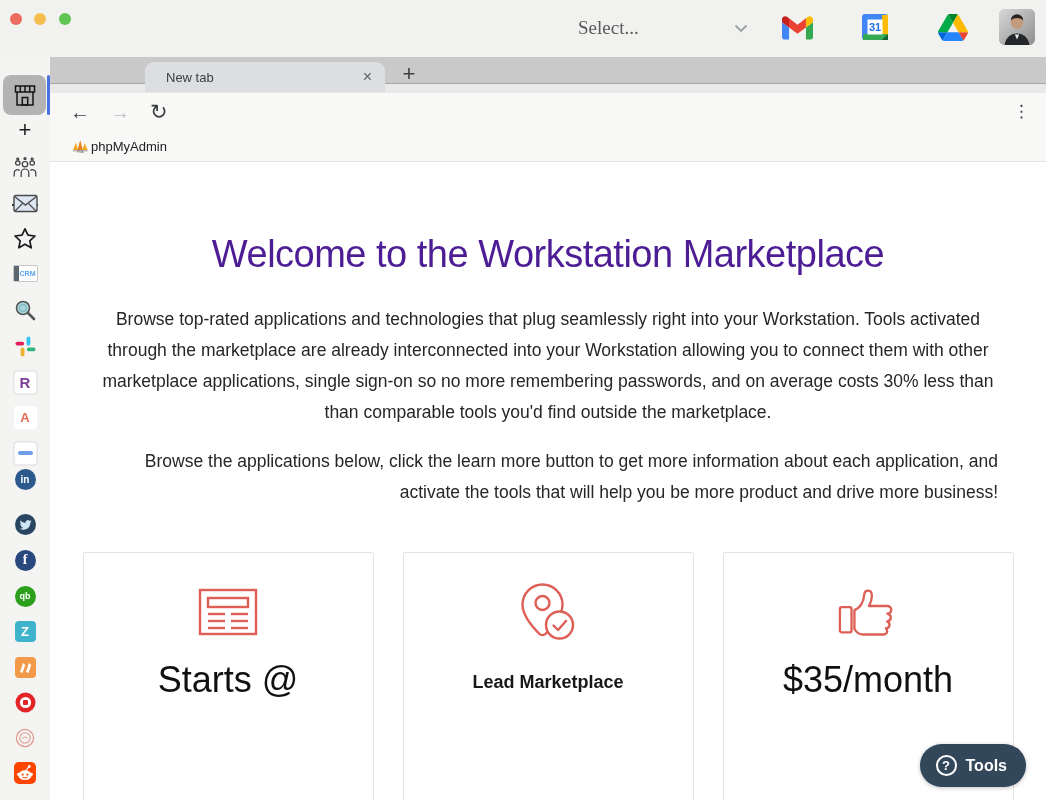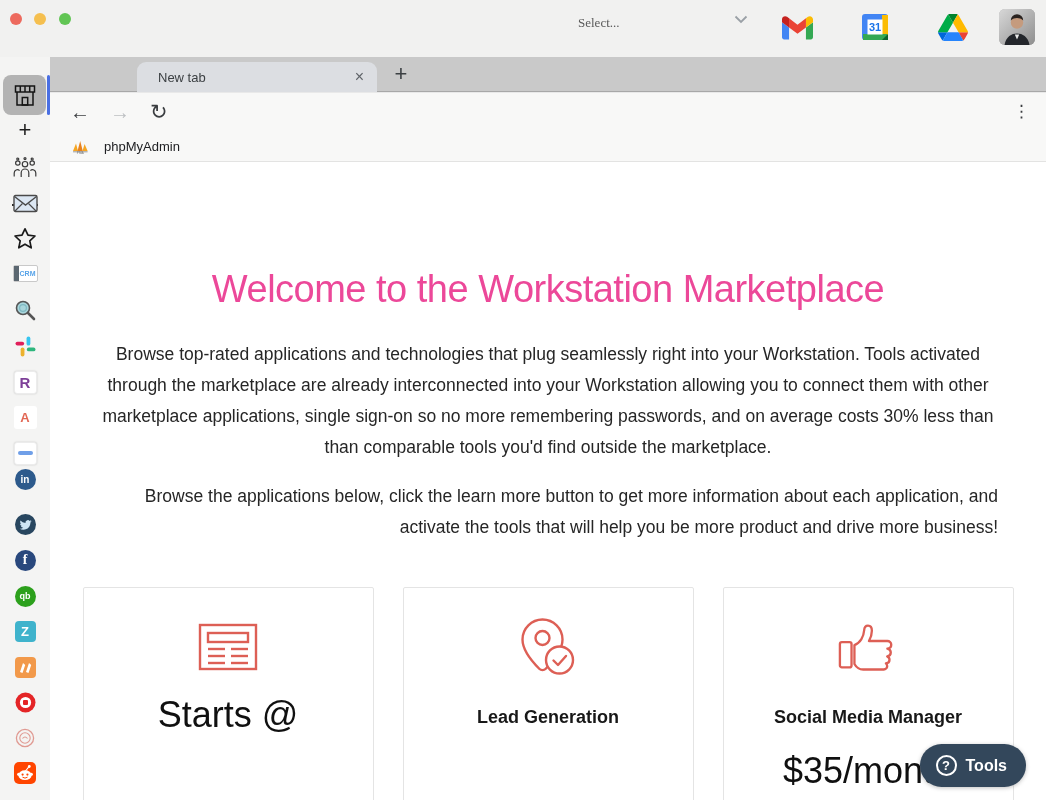--- a/index.html
+++ b/index.html
@@ -4,28 +4,28 @@
 <style>
   * { margin:0; padding:0; box-sizing:border-box; }
   html,body { width:1046px; height:800px; overflow:hidden; background:#e9e9e9;
               font-family:"Liberation Sans", sans-serif; }
 
   
   #systembar { position:absolute; left:0; top:0; width:1046px; height:57px; background:#f1f1f0; }
   .light { width:12px; height:12px; border-radius:50%; display:inline-block; margin-right:8px; }
   #lights { position:absolute; left:10px; top:11px; }
   #selectbox { position:absolute; left:578px; top:15px; width:170px; height:26px;
-               display:flex; justify-content:space-between;
-               color:#5a5a5a; font-family:"Liberation Serif", serif; font-size:13px; cursor:default; }
+               display:flex; align-items:center; justify-content:space-between;
+               color:#5a5a5a; font-family:"Liberation Serif", serif; font-size:19px; cursor:default; }
   .topicon { position:absolute; display:flex; align-items:center; justify-content:center; }
   #avatar { position:absolute; left:999px; top:9px; width:36px; height:36px; border-radius:6px;
             overflow:hidden; background:linear-gradient(135deg,#d6d6d6,#9b9b9b); }
 
   
-  #tabstrip { position:absolute; left:42px; top:57px; right:0; height:35px;
+  #tabstrip { position:absolute; left:50px; top:57px; right:0; height:27px;
               background:#c9c9c9; border-bottom:1px solid #a8a8a8;padding-left:24px; }
   .tab { position:absolute; left:95px; top:5px; width:240px; height:30px; background:#dcdee2;
          border-radius:9px 9px 0 0; display:flex; align-items:center; padding:0 13px;
          font-size:13px; color:#3c4043; }
   .tab-label { flex:1; text-align:left; padding-left:8px; }
   .tab-close { font-size:16px; color:#5f6368; }
   .newtab-btn { position:absolute; left:344px; top:2px; width:30px; height:30px; text-align:center;
                 font-size:22px; font-weight:300; color:#3c4043; line-height:30px; }
 
   
@@ -34,21 +34,21 @@
   .nav-btn { font-size:20px; color:#3a3d40; margin-left:20px; line-height:38px; }
   .nav-btn.first { margin-left:20px; }
   .nav-btn.disabled { color:#bcbfc2; }
   .nav-btn.reload { font-size:21px; }
   #menu-dots { position:absolute; right:16px; top:0; font-size:17px; color:#3a3d40;
                line-height:38px; letter-spacing:0; }
 
   
   #bookmarks { position:absolute; left:50px; top:131px; right:0; height:31px; background:#f8f8f7;
                border-bottom:1px solid #e3e3e2; display:flex; align-items:center; padding-left:22px; }
-  .bm { display:flex; align-items:flex-end; gap:15px; font-size:13px; color:#202124; }
+  .bm { display:flex; align-items:flex-start; gap:2px; font-size:13px; color:#202124; }
 
   
   #sidebar { position:absolute; left:0; top:57px; width:50px; bottom:0; background:#f4f4f3; }
   .slot { position:absolute; left:0; width:50px; height:30px; display:flex;
           align-items:center; justify-content:center; }
   .active-bg { position:absolute; left:3px; top:18px; width:43px; height:40px; background:#b3b3b3;
                border-radius:8px; display:flex; align-items:center; justify-content:center; }
   .active-line { position:absolute; right:0; top:18px; width:3px; height:40px;
                  background:#4a6fe3; border-radius:2px; }
   .side-divider { position:absolute; left:12px; top:147px; width:26px; border-top:2px solid #2c2c2c; }
@@ -61,21 +61,21 @@
                display:flex; align-items:center; justify-content:center;
                box-shadow:0 0 2px rgba(0,0,0,.18); }
   .crm-chip { width:25px; height:17px; background:#fff; border:1px solid #c9c9c9; border-radius:2px;
               display:flex; align-items:center; }
   .crm-strip { width:5px; height:100%; background:#5b6770; }
   .crm-txt { flex:1; text-align:center; font-size:7px; font-weight:bold; color:#57a3e8; }
 
   
   #content { position:absolute; left:50px; top:162px; right:0; bottom:0; background:#fff;
              text-align:center; overflow:hidden; }
-  #content h1 { margin-top:106px; font-size:38px; font-weight:500; letter-spacing:-0.5px; color:#ec4899; }
+  #content h1 { margin-top:71px; font-size:38px; font-weight:500; letter-spacing:-0.5px; color:#4c1d95; }
   .intro { width:928px; margin:0 auto; font-size:17.5px; line-height:31px; color:#262626; }
   #intro1 { margin-top:28px; }
   #intro2 { margin-top:18px; width:900px;text-align:right; }
   .cards { display:flex; justify-content:center; gap:29px; margin-top:44px; }
   .card { width:291px; height:320px; background:#fff; border:1px solid #e4e4e4; border-radius:2px;
           padding-top:30px; }
   .card-icon { height:58px; display:flex; align-items:center; justify-content:center; }
   .card-title { font-size:18px; font-weight:700; line-height:30px; margin:26px auto 0;
                 max-width:228px; color:#181818; }
   .card-price { font-size:36px; font-weight:500; margin-top:18px; color:#101010; }
@@ -374,33 +374,32 @@
 
     <div class="card">
       <div class="card-icon">
         <svg width="54" height="58" viewBox="0 0 54 58">
           <path d="M21.5 1.5 C32.5 1.5 41.5 10.5 41.5 21.5 C41.5 33 30 45.5 24.5 51 C23 52.5 20 52.5 18.5 51 C13 45.5 1.5 33 1.5 21.5 C1.5 10.5 10.5 1.5 21.5 1.5 Z" fill="none" stroke="#dd5f55" stroke-width="2.4"></path>
           <circle cx="21.5" cy="20" r="7" fill="#fff" stroke="#dd5f55" stroke-width="2.4"></circle>
           <circle cx="38.5" cy="42" r="13.5" fill="#fff" stroke="#dd5f55" stroke-width="2.4"></circle>
           <path d="M32.5 42.5 L37 47 L45 38" fill="none" stroke="#dd5f55" stroke-width="2.4" stroke-linecap="round" stroke-linejoin="round"></path>
         </svg>
       </div>
-      <div class="card-title">Lead Generation</div>
+      <div class="card-title">Lead Marketplace</div>
     </div>
 
     <div class="card">
       <div class="card-icon">
         <svg width="62" height="52" viewBox="0 0 64 52">
           <g fill="none" stroke="#dd5f55" stroke-width="2.4" stroke-linejoin="round">
             <rect x="3" y="21" width="12" height="26" rx="2"></rect>
             <path d="M18 43.5 L18 24 C24 22 27.5 15.5 28 9 C28.2 5.8 30 4 32 4 C34.6 4 36 6.2 36 9.3 C36 13.2 34.6 17 33 19.8 L52 19.8 C54.2 19.8 56 21.5 56 23.7 C56 25.9 54.2 27.5 52 27.7 C54 28.2 55.5 29.7 55.5 31.7 C55.5 33.8 54 35.4 51.8 35.7 C53.3 36.4 54.2 37.7 54.2 39.2 C54.2 41.2 52.6 42.8 50.5 43 C51.3 43.7 51.8 44.7 51.8 45.8 C51.8 47.7 50.2 49.2 48.3 49.2 L27 49.2 C23 49.2 20 47 18 43.5 Z"></path>
           </g>
         </svg>
       </div>
-      <div class="card-title">Social Media Manager</div>
       <div class="card-price">$35/month</div>
     </div>
 
   </div>
 </div>
 
 <div id="help">
   <span class="help-q">?</span>
   <span>Tools</span>
 </div>

